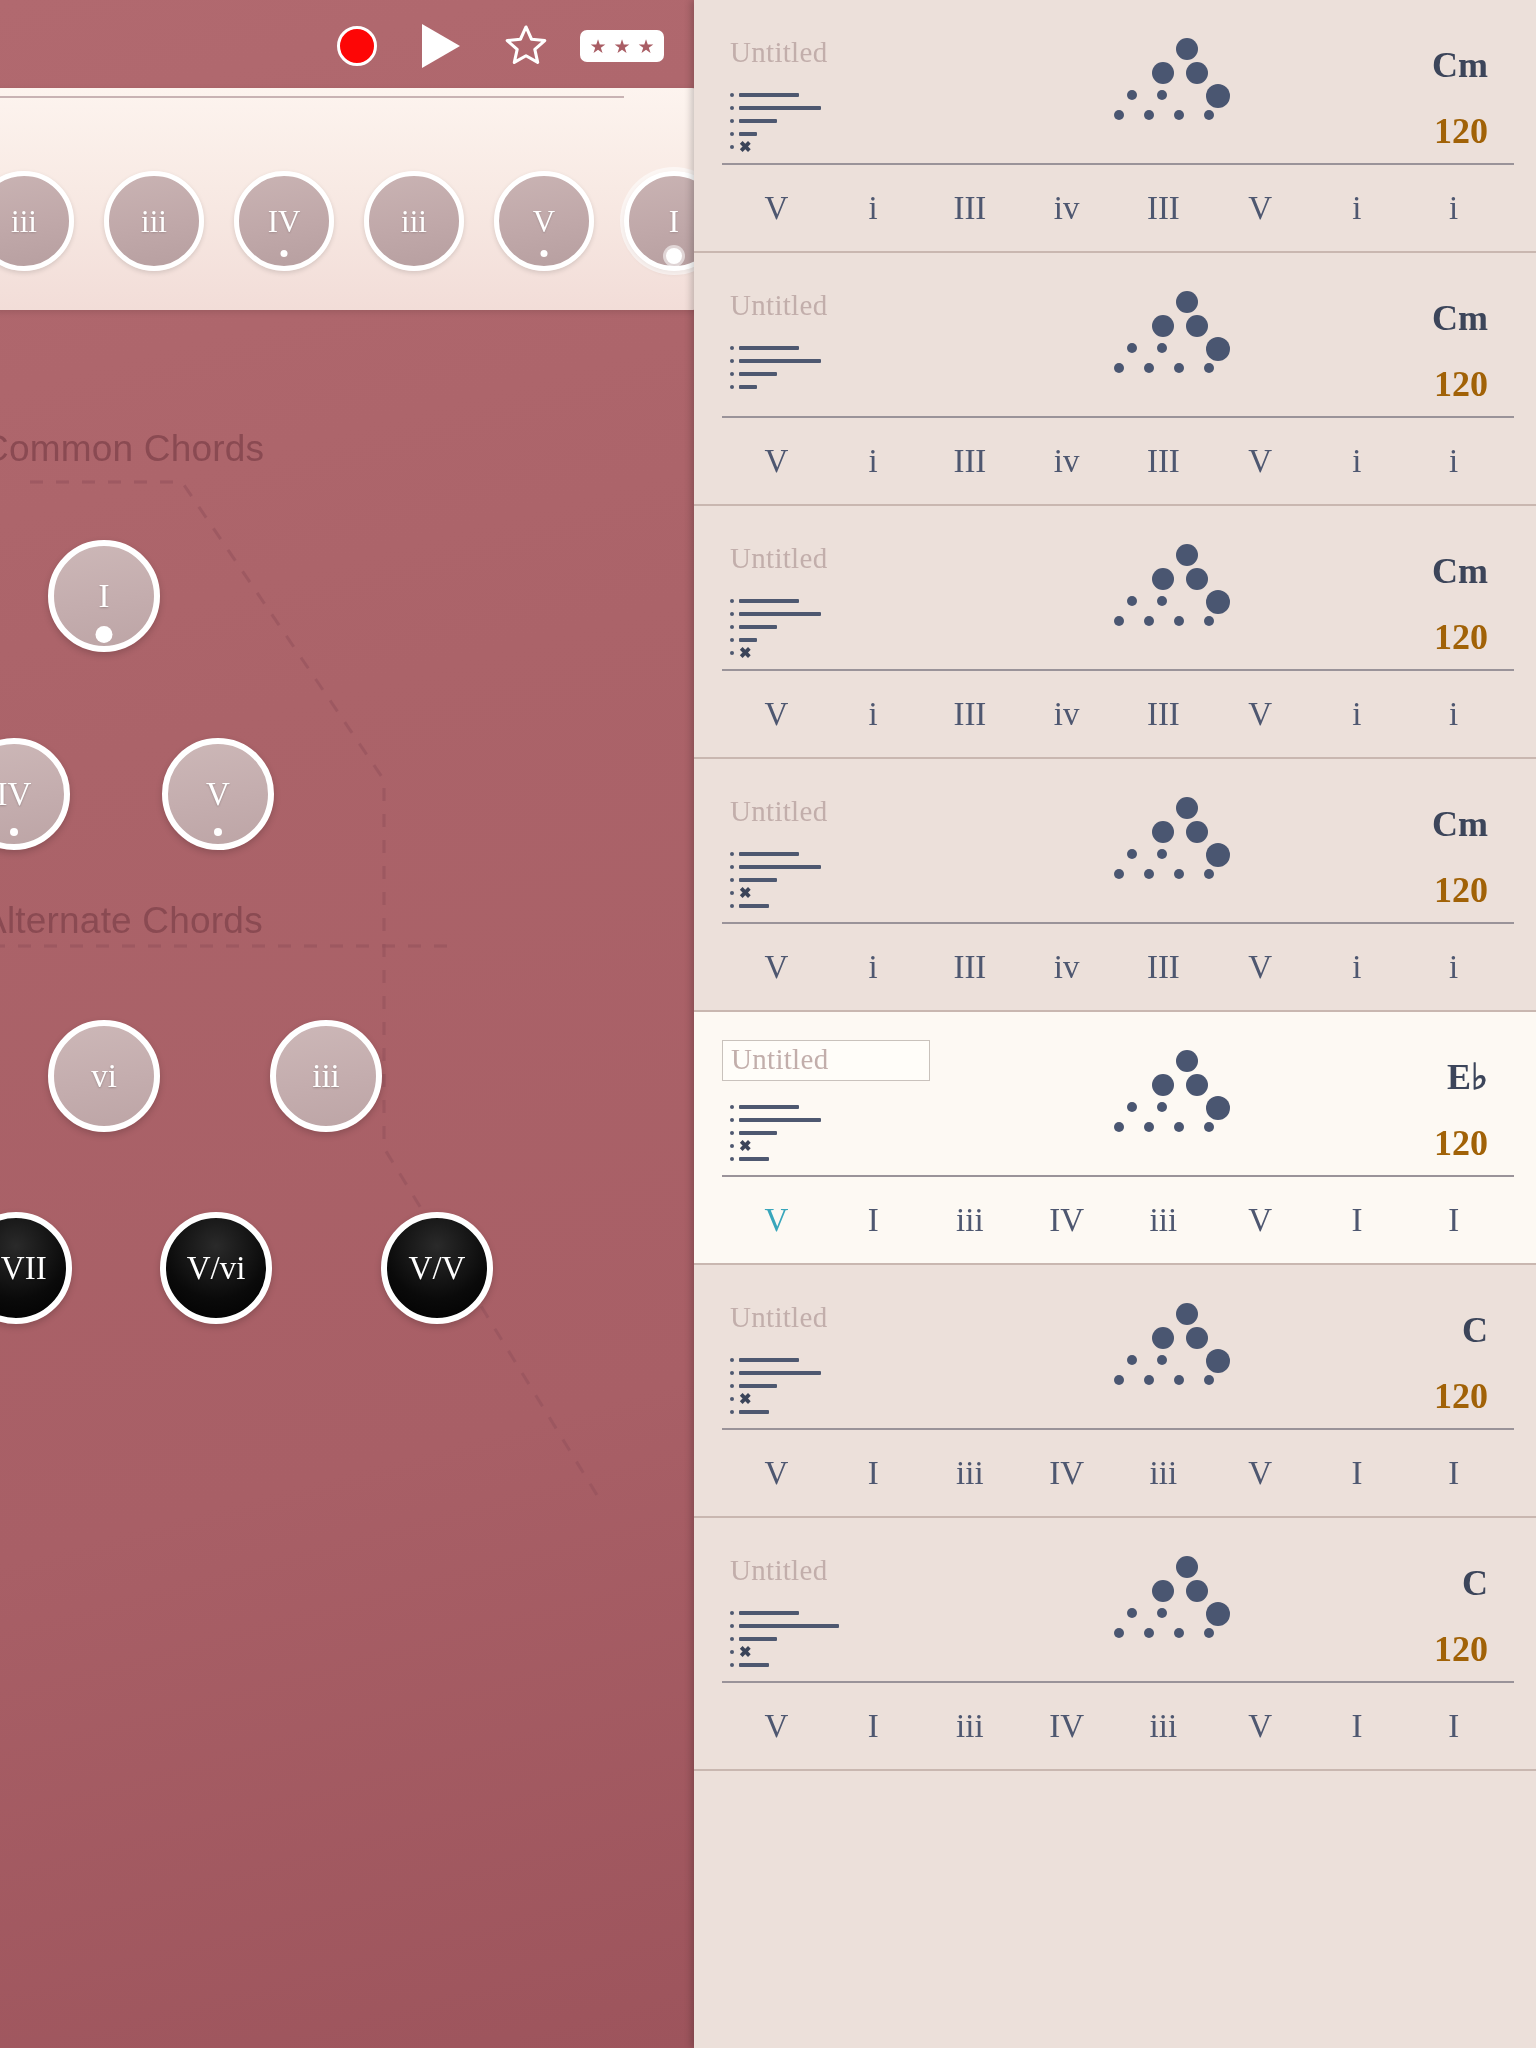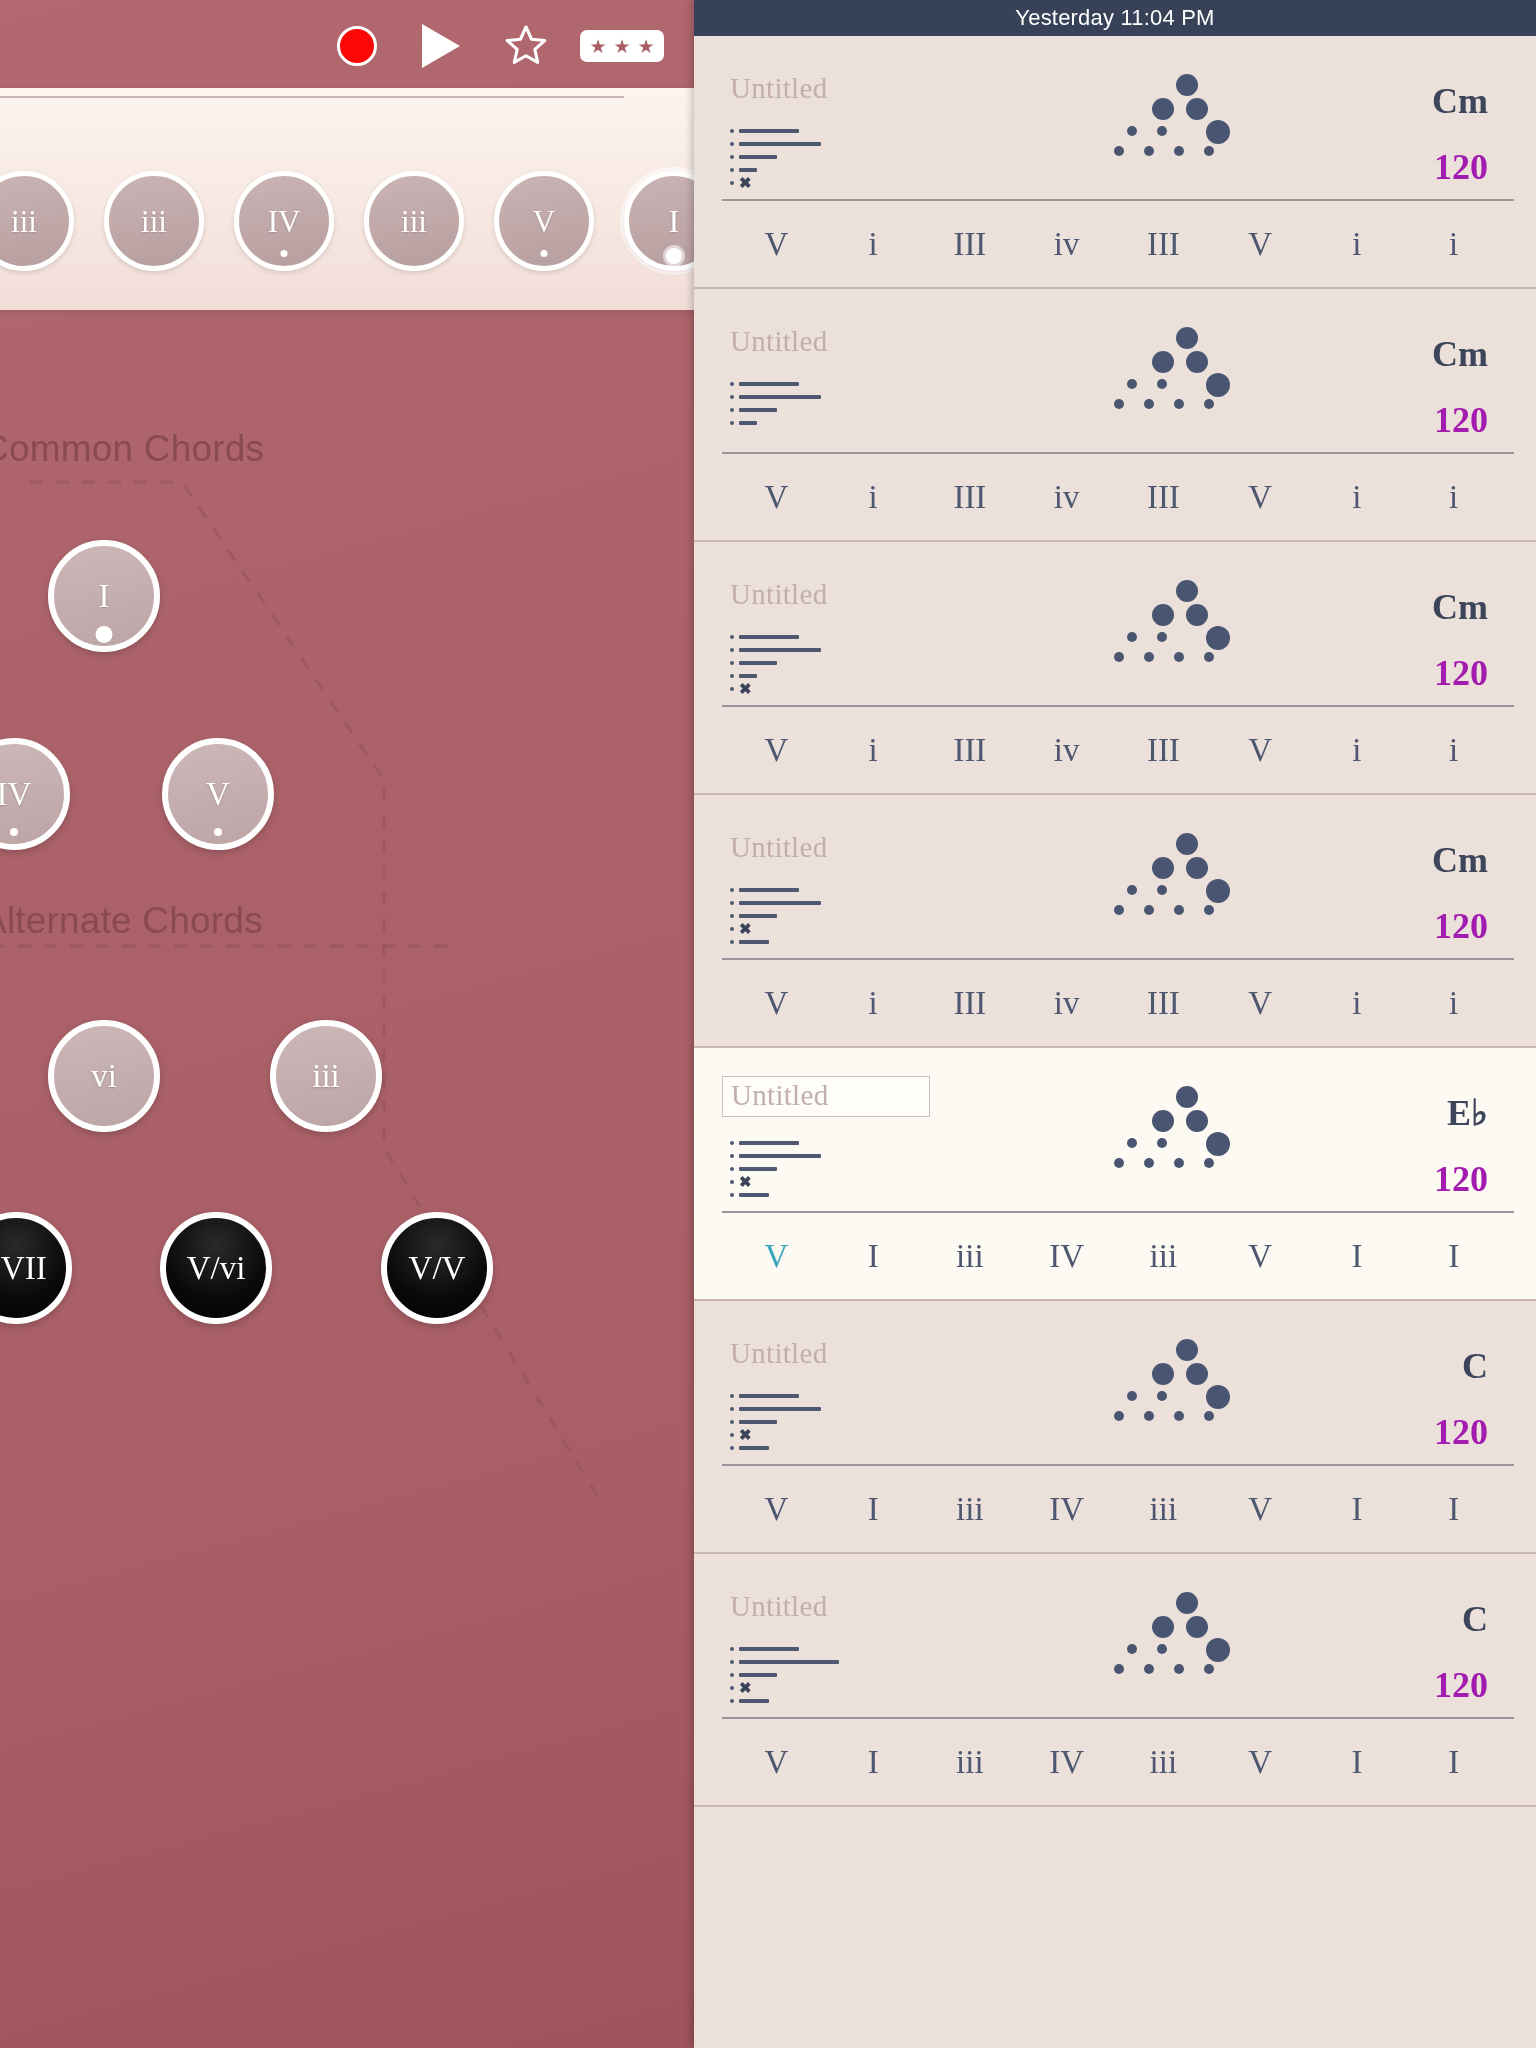--- a/index.html
+++ b/index.html
@@ -163,21 +163,21 @@
     position:absolute;left:420px;top:38px;width:120px;height:92px;
   }
   .dotfig i{position:absolute;display:block;border-radius:50%;background:#4a5671;}
   .song-key{
     position:absolute;right:48px;top:44px;
     font-family:"Liberation Serif", serif;font-size:36px;color:#3c455a;
     font-weight:bold;text-align:right;white-space:nowrap;
   }
   .song-tempo{
     position:absolute;right:48px;top:110px;
-    font-family:"Liberation Serif", serif;font-size:36px;color:#a21caf;
+    font-family:"Liberation Serif", serif;font-size:36px;color:#a16207;
     font-weight:bold;text-align:left;
   }
   .song-divider{
     position:absolute;left:28px;right:22px;bottom:0;height:2px;background:#9a9399;
   }
   .prog-row{
     height:86px;display:flex;align-items:center;
     padding:0 34px 0 34px;
   }
   .prog-row .deg{
@@ -271,23 +271,20 @@
             <span class="nlbl">V/vi</span>
           </div>
           <div class="node dark" style="left: 381px; top: 902px;">
             <span class="nlbl">V/V</span>
           </div>
         </div>
     </div>
   </div>
 
   <div class="right-panel">
-    <div class="statusbar">
-      <span class="clock">Yesterday 11:04 PM</span>
-    </div>
     <div class="song-list" id="song-list">
         <div class="song-row">
           <div class="song-main">
             <div class="song-title">Untitled</div>
             <div class="sheet-lines">
               <div class="sl">
                 <span class="bullet"></span>
                 <span class="bar" style="width: 60px;"></span>
               </div>
               <div class="sl">

